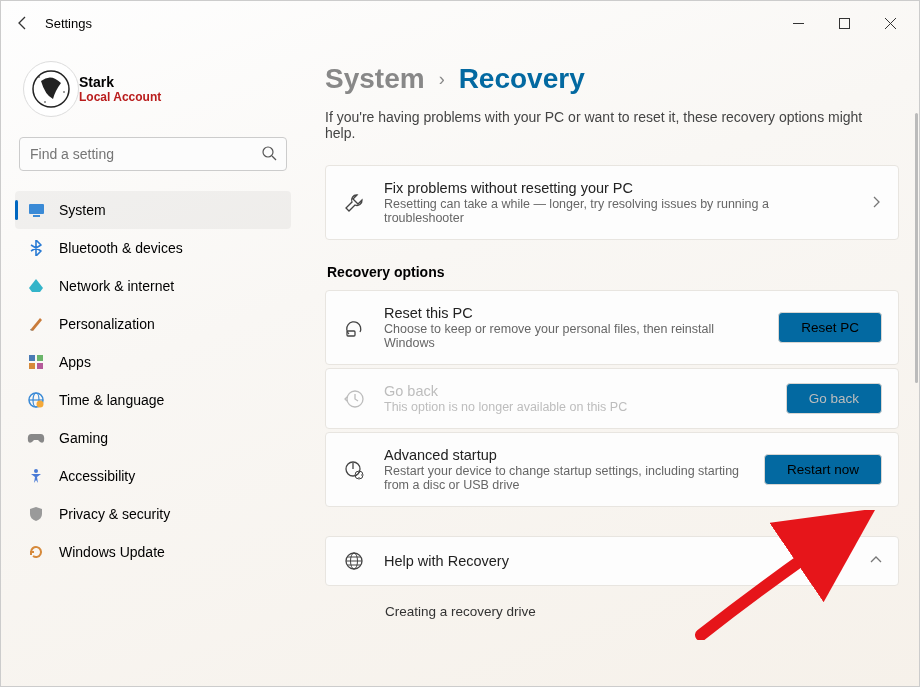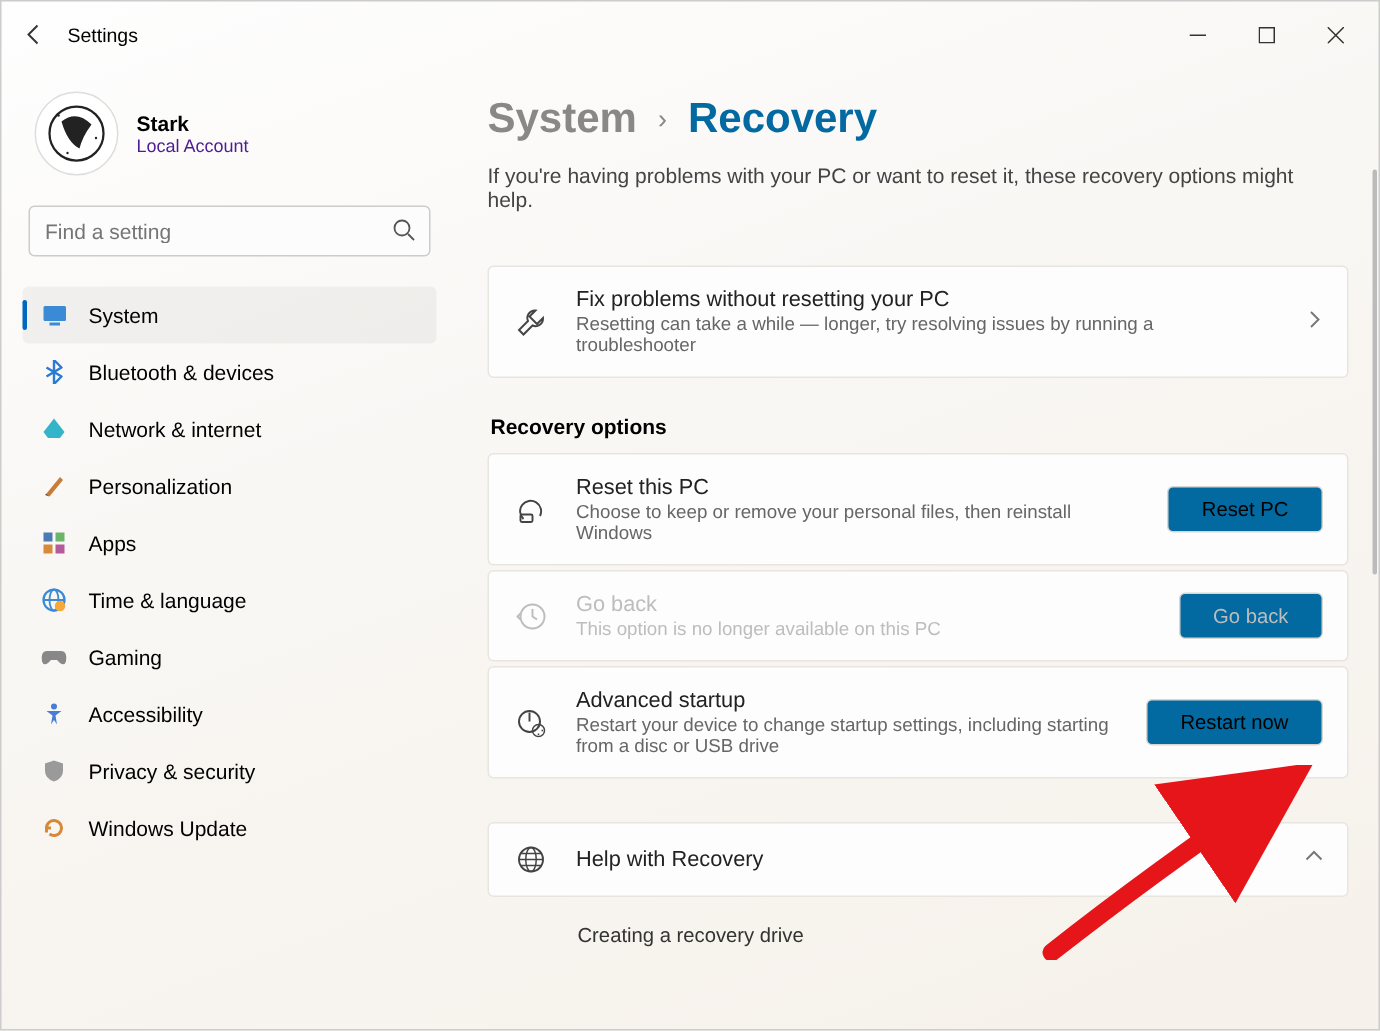--- a/index.html
+++ b/index.html
@@ -8,42 +8,42 @@
   .titlebar { height: 44px; display: flex; align-items: center; padding: 0 6px; }
   .titlebar .back { width: 32px; height: 32px; display:flex; align-items:center; justify-content:center; color:#555; }
   .titlebar .title { font-size: 13px; margin-left: 6px; }
   .winctrl { margin-left:auto; display:flex; }
   .winctrl div { width: 46px; height: 40px; display:flex; align-items:center; justify-content:center; }
   .winctrl svg { stroke:#333; fill:none; stroke-width:1; }
 
   .container { display:flex; height: calc(687px - 44px); }
 
   .sidebar { width: 300px; padding: 8px 10px 0 14px; flex-shrink:0; }
-  .account { display:flex; align-items:center; gap:12px; padding: 8px 8px 20px 8px; }
+  .account { display:flex; align-items:center; padding: 8px 8px 20px 8px; }
   .avatar { width: 56px; height: 56px; border-radius:50%; background:#fff; border:1px solid #ddd; display:flex; align-items:center; justify-content:center; }
   .avatar svg { width:40px; height:40px; }
   .account-name { font-size: 14px; font-weight:600; }
-  .account-sub { font-size: 12px; color:#4c1d95; }
+  .account-sub { font-size: 12px; color:#b91c1c;font-weight:bold; }
 
   .search { position:relative; margin: 0 4px 20px 4px; }
   .search input { width:100%; height:34px; border:1px solid #ccc; border-radius:4px; background:#fcfcfc; padding: 0 44px 0 10px; font-size:14px; outline:none; }
   .search .sicon { position:absolute; right:10px; top:9px; color:#555; }
 
   .nav { list-style:none; }
   .nav li { display:flex; align-items:center; gap:14px; height:38px; padding:0 12px; border-radius:4px; font-size:14px; cursor:pointer; position:relative; }
   .nav li.selected { background: rgba(0,0,0,0.045); }
   .nav li.selected::before { content:""; position:absolute; left:0; top:9px; width:3px; height:20px; background:#0067c0; border-radius:2px; }
   .nav .nicon { width:18px; height:18px; display:flex; align-items:center; justify-content:center; font-size:16px; }
 
   .main { flex:1; padding: 18px 20px 0 24px; overflow:hidden; position:relative; }
   .breadcrumb { display:flex; align-items:center; gap:14px; margin-bottom: 14px; }
   .breadcrumb .bc1 { font-size:28px; font-weight:600; color:#888; }
   .breadcrumb .sep { color:#888; font-size:18px; }
   .breadcrumb .bc2 { font-size:28px; font-weight:600; color:#0369a1; }
-  .intro { font-size:14px; color:#444; margin-bottom:36px; max-width: 560px; }
+  .intro { font-size:14px; color:#444; margin-bottom:24px; max-width: 560px; }
 
   .card { background:#fdfdfd; border:1px solid #e8e5e0; border-radius:4px; display:flex; align-items:center; padding:14px 16px; gap:18px; margin-bottom:4px; }
   .card.clickable { cursor:pointer; }
   .card .cicon { width:24px; display:flex; justify-content:center; color:#444; font-size:20px; }
   .card .ctext { flex:1; }
   .card .ctitle { font-size:14.5px; color:#222; }
   .card .csub  { font-size:12.5px; color:#666; margin-top:1px; }
   .card.disabled .ctitle, .card.disabled .csub, .card.disabled .cicon { color:#bdbdbd; }
   .card .cbtn { border:1px solid #d9d6d2; background:#0369a1; border-radius:4px; padding:7px 22px; font-size:13.5px; cursor:pointer; white-space:nowrap; }
   .card.disabled .cbtn { color:#bdbdbd; }

